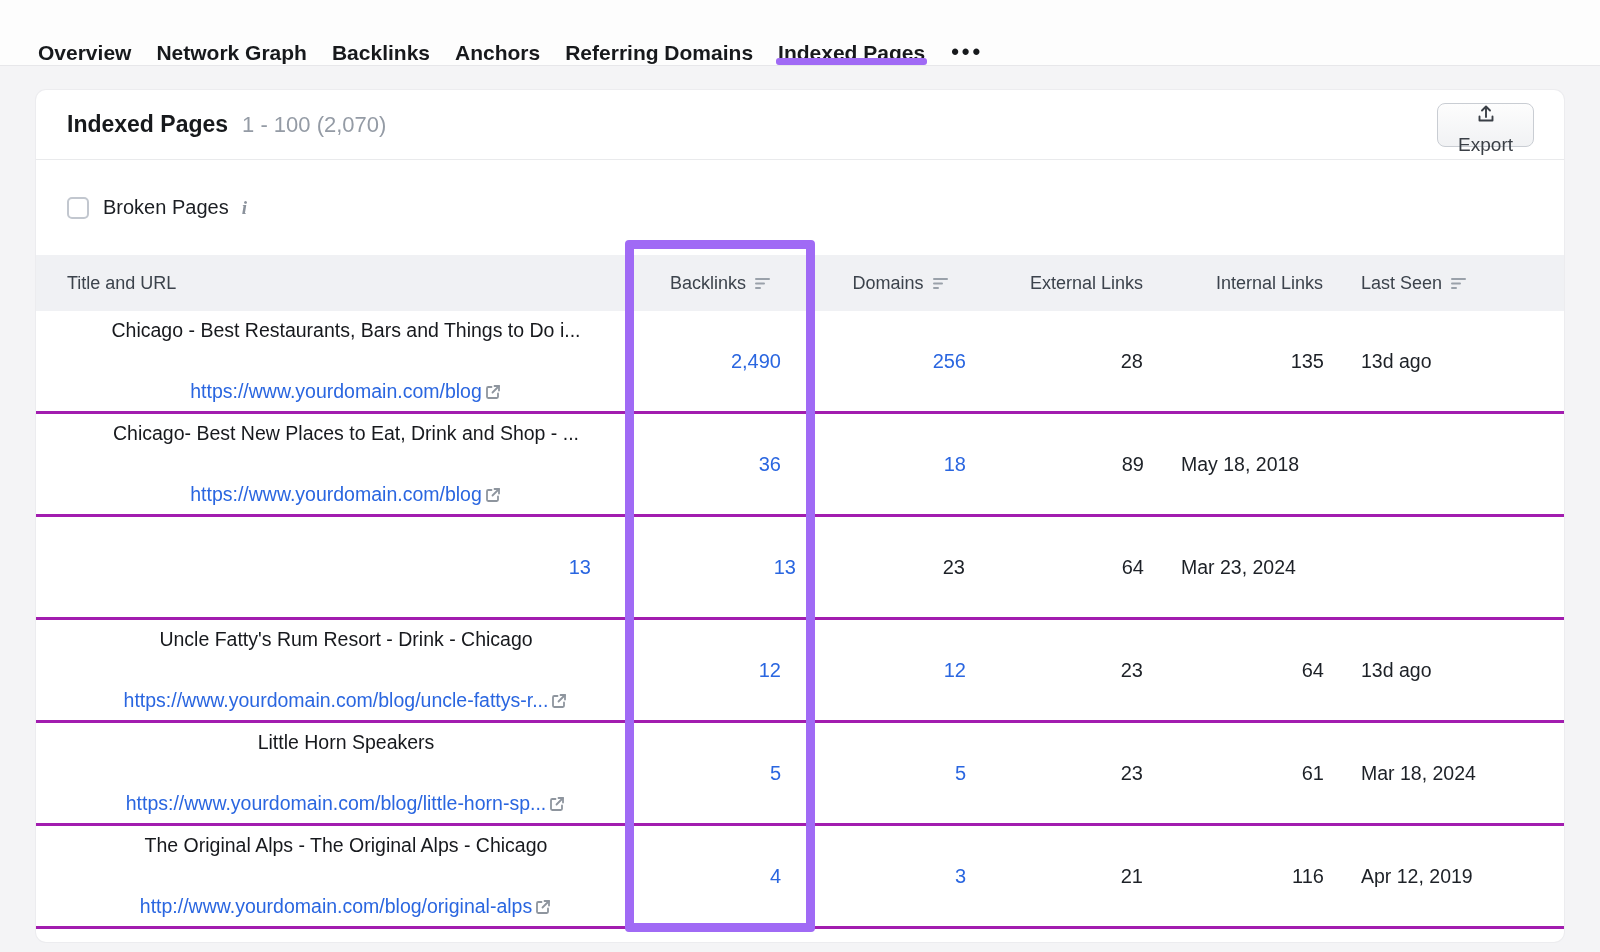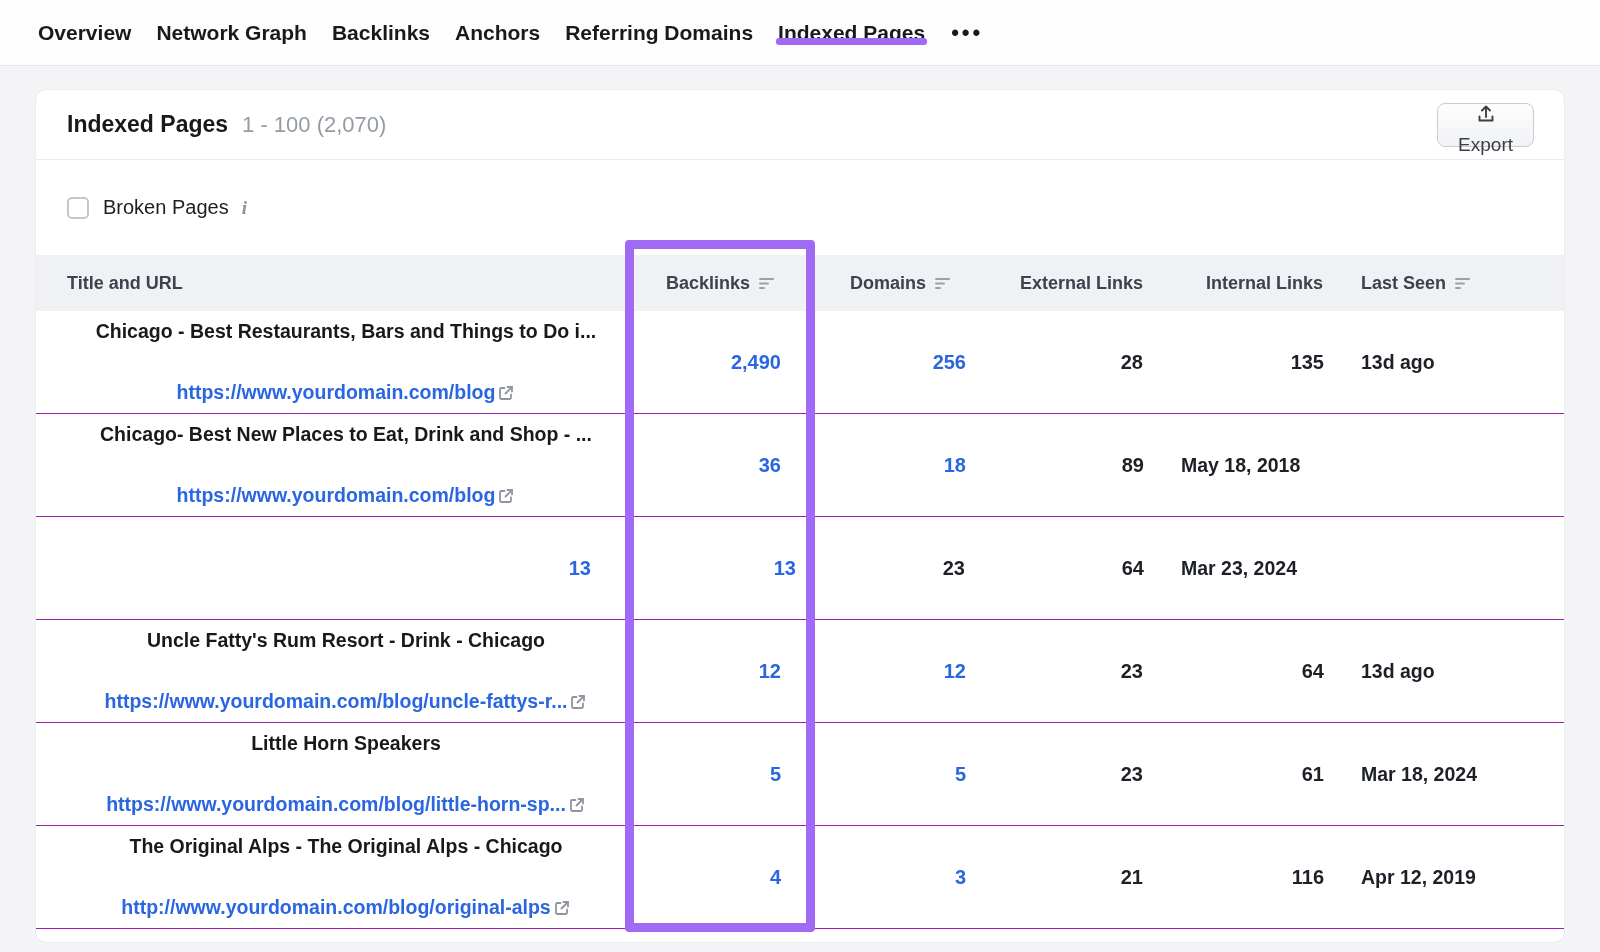--- a/index.html
+++ b/index.html
@@ -9,21 +9,21 @@
     background:#f4f4f6;
     color:#16191d;
     position:relative;
   }
 
   
   .topnav {
     position:absolute; left:0; top:0; width:1600px; height:66px;
     background:#fdfdfd;
     border-bottom:1px solid #e7e7ea;
-    display:flex; align-items:center;
+    display:flex; align-items:flex-end;
     padding:0 38px;
   }
   .tabs { display:flex; align-items:stretch; gap:25px; }
   .tab {
     position:relative;
     display:flex; align-items:center;
     font-size:21px; font-weight:700; color:#17191c;
     cursor:pointer; white-space:nowrap;
   }
   .tab.active::after {
@@ -71,36 +71,35 @@
   .info-icon {
     margin-left:13px; font-family:"Liberation Serif","DejaVu Serif",serif;
     font-style:italic; font-weight:700; font-size:19px; color:#8b929c;
     cursor:pointer;
   }
 
   
   .thead, .tr {
     display:grid;
     grid-template-columns:589px 190px 170px 178px 180px 221px;
-    font-weight:bold;
   }
   .thead {
     height:56px; background:#f0f1f4;
     font-size:18px; color:#3c434c;
   }
   .th { display:flex; align-items:center; gap:9px; }
   .th-title   { padding-left:31px; }
   .th-center  { justify-content:center; }
   .th-right   { justify-content:flex-end; padding-right:20px; }
   .th-left    { padding-left:18px; }
   .sort-icon { display:inline-flex; }
 
   .tr {
     height:103px; background:#fff;
-    border-bottom:1px solid #a21caf;
+    border-bottom:3px solid #a21caf;
   }
   .cell-title {
     padding-left:31px; display:flex; flex-direction:column;
     justify-content:center; gap:11px; overflow:hidden;
   }
   .row-title { font-size:19.5px; color:#17191d; white-space:nowrap; }
   .row-url {
     display:flex; align-items:center; gap:2px;
     font-size:19.5px; color:var(--blue,#2a66e0); cursor:pointer; white-space:nowrap;margin-top:27px;
   }

